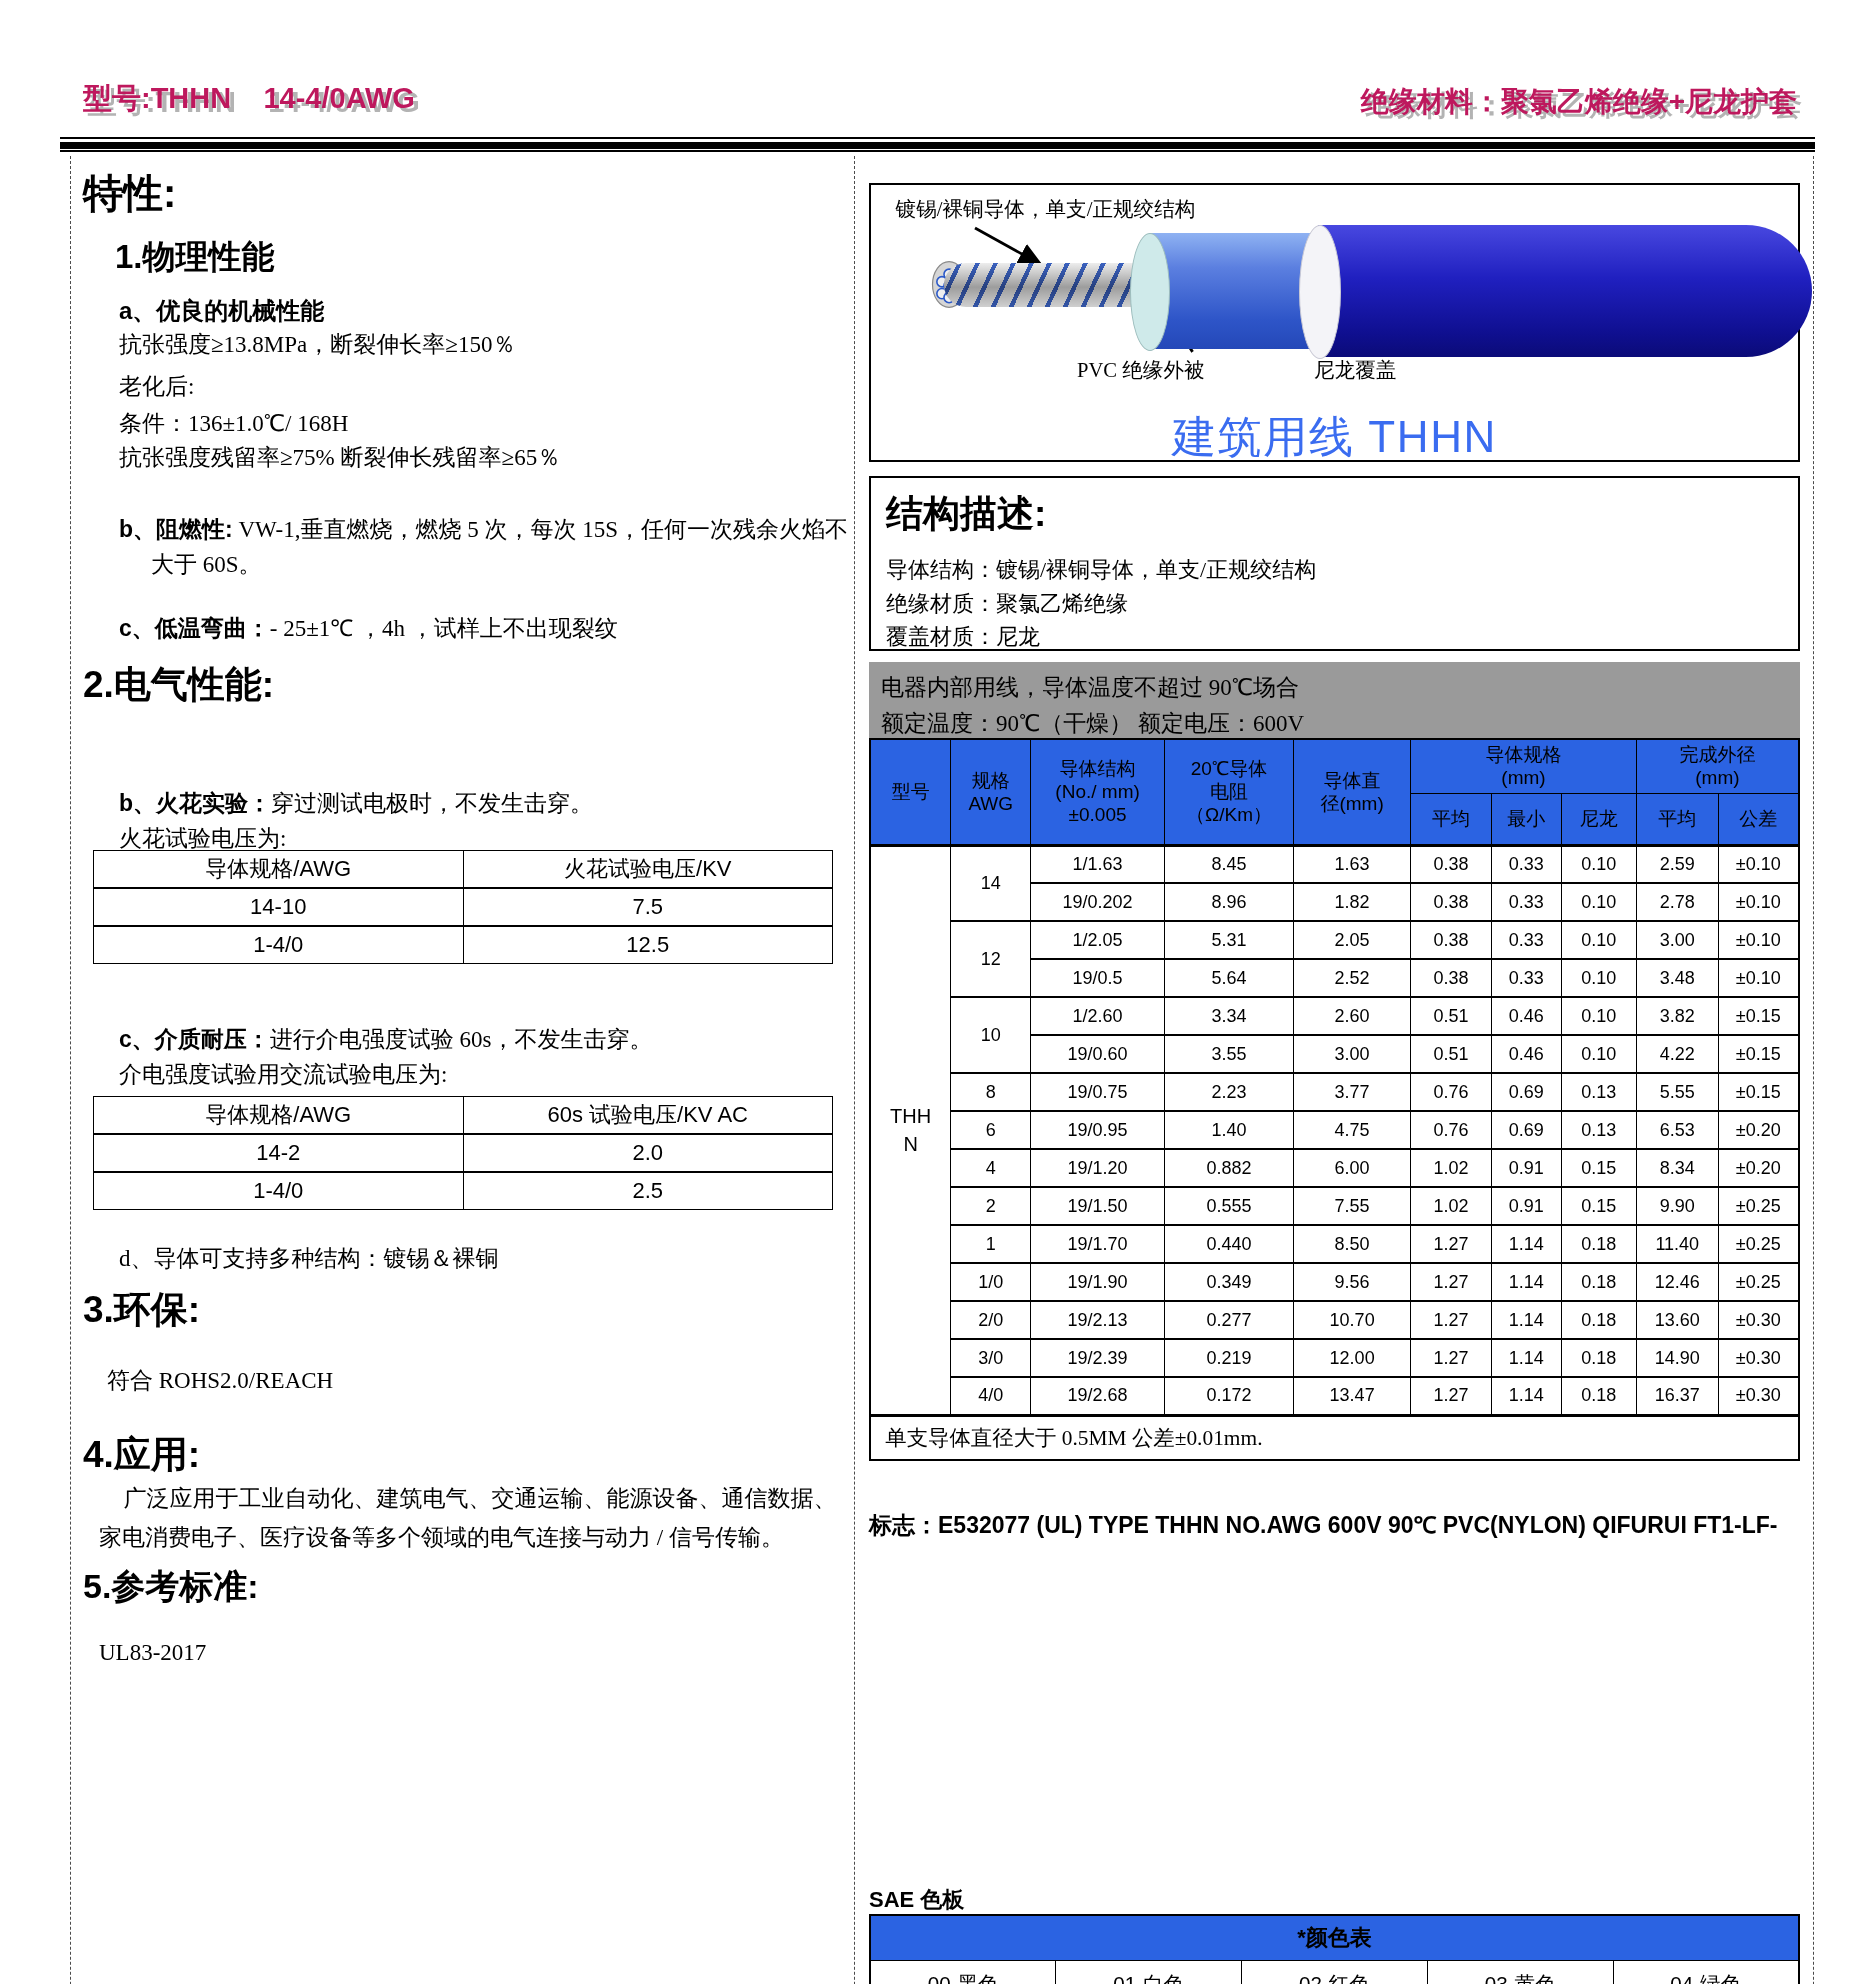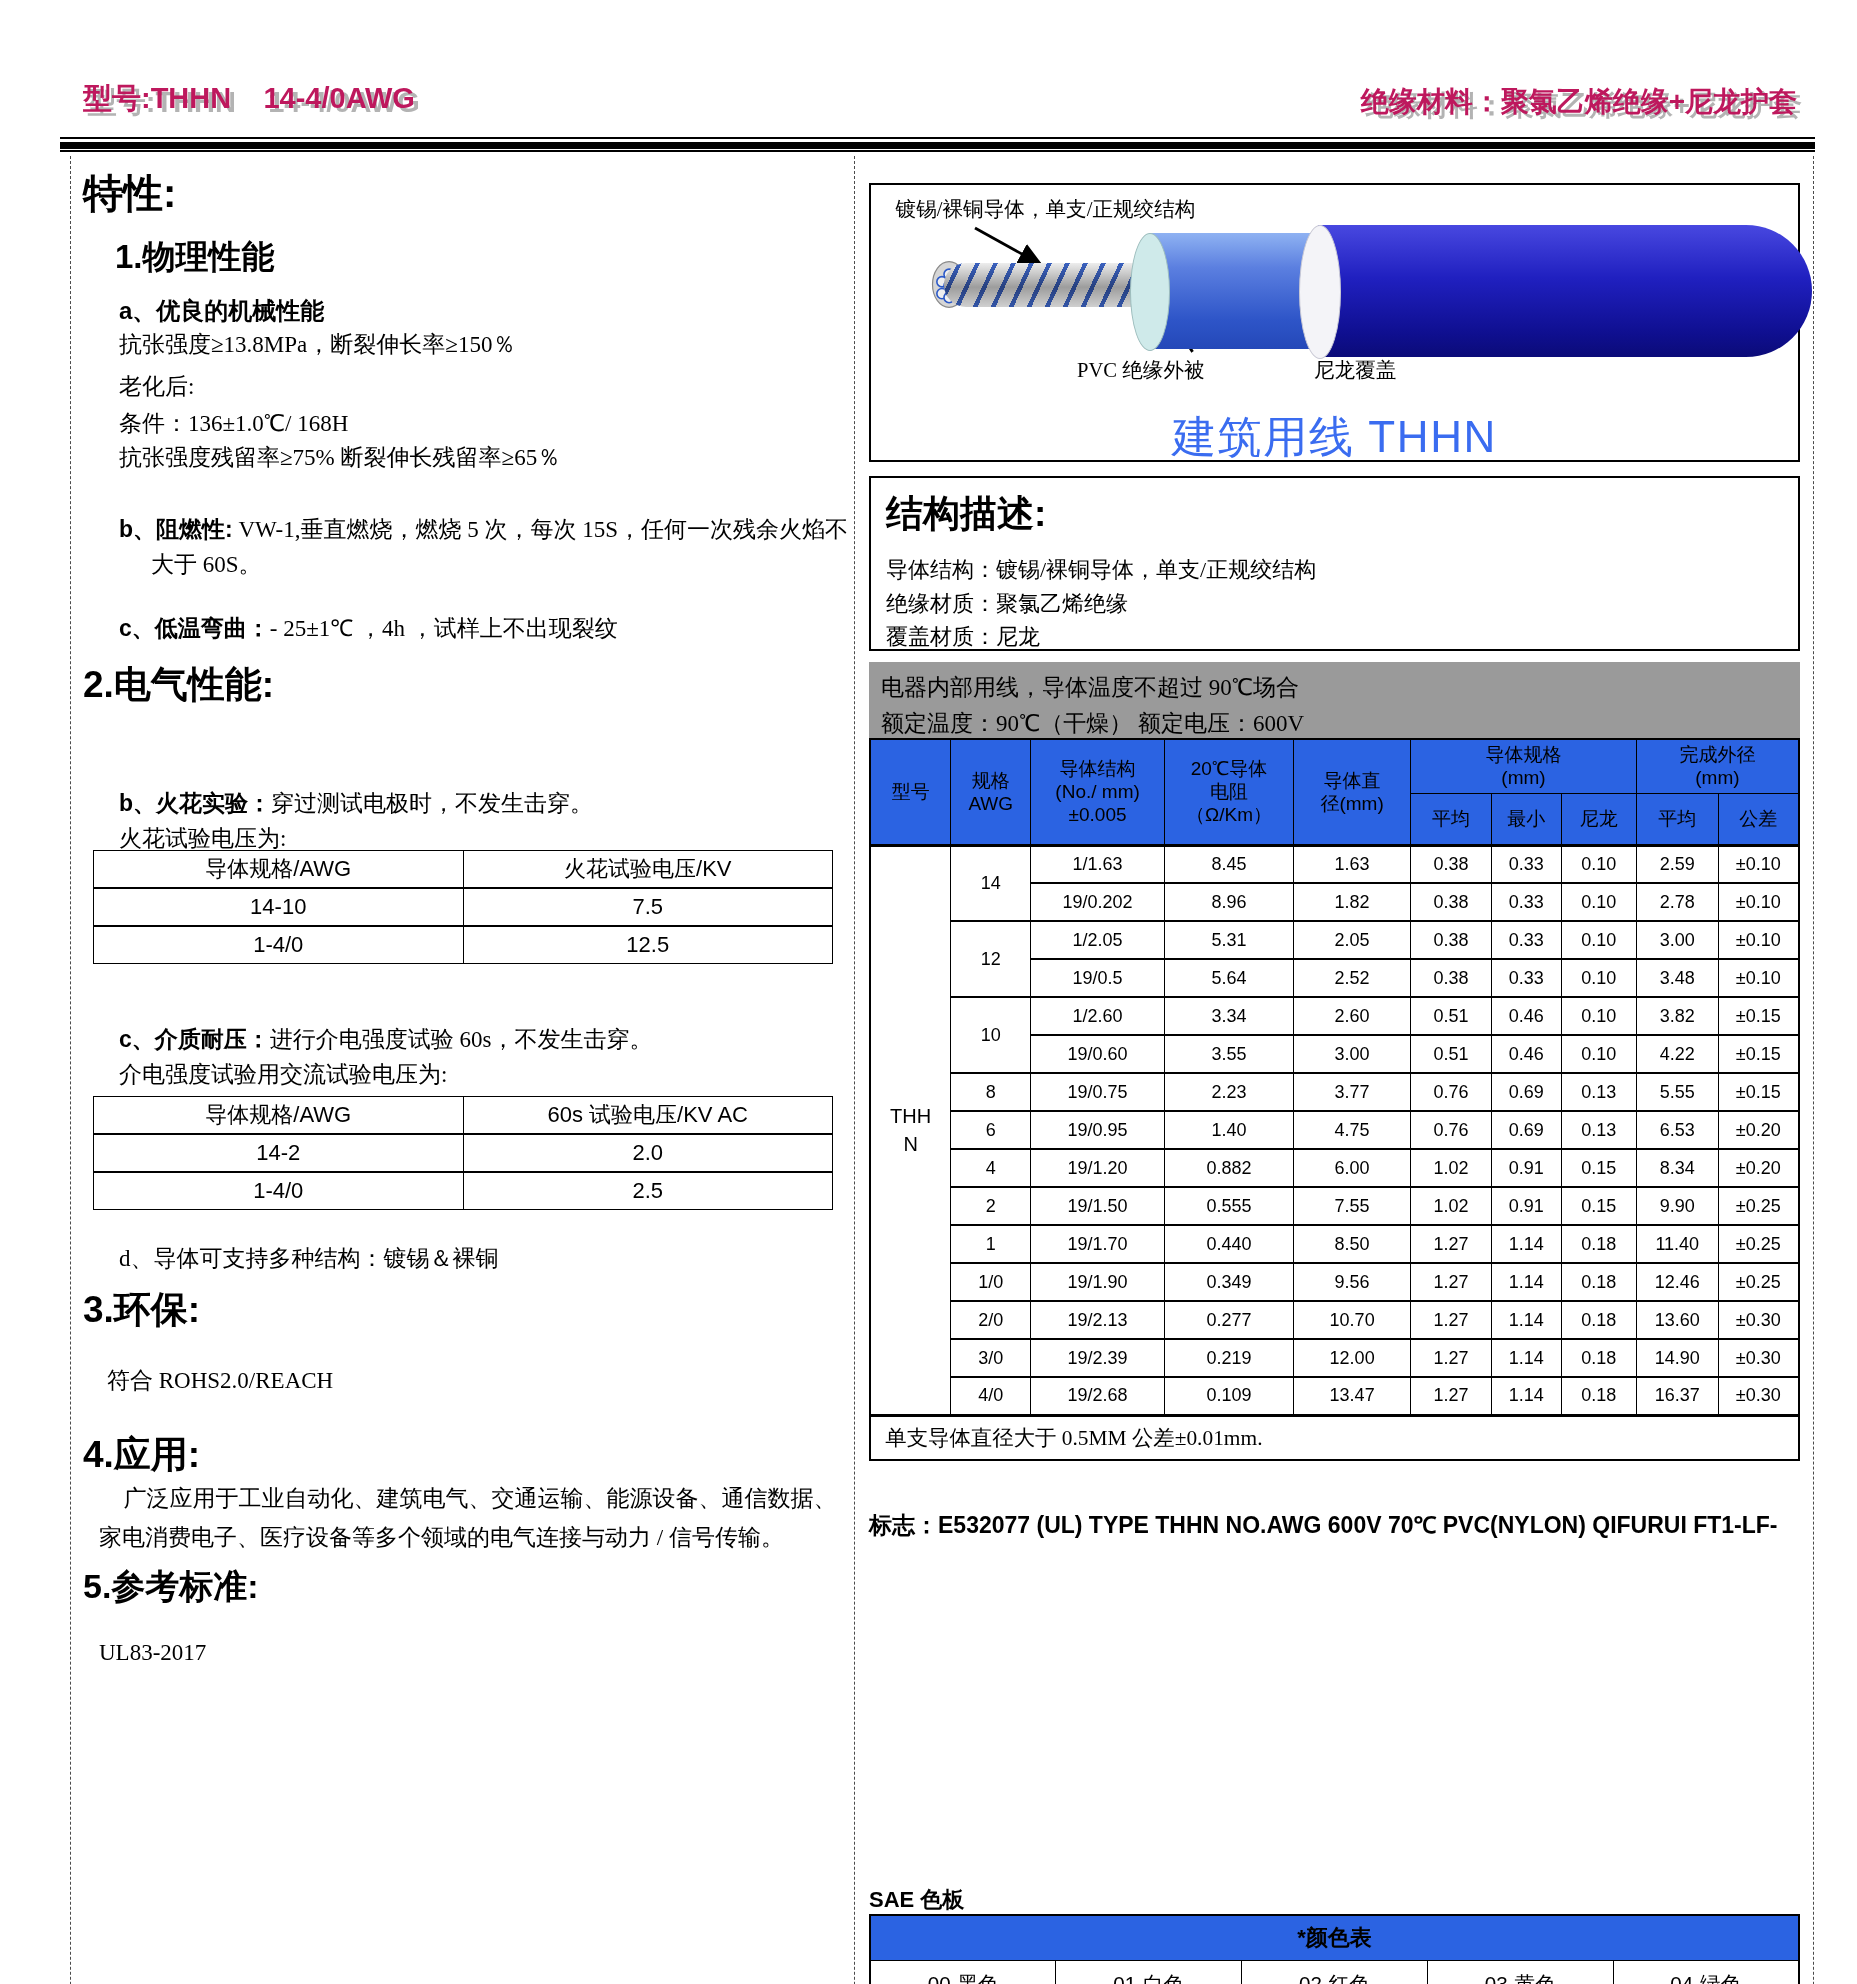--- a/index.html
+++ b/index.html
@@ -405,38 +405,38 @@
           <td>12.00</td>
           <td>1.27</td>
           <td>1.14</td>
           <td>0.18</td>
           <td>14.90</td>
           <td>±0.30</td>
         </tr>
         <tr>
           <td>4/0</td>
           <td>19/2.68</td>
-          <td>0.109</td>
+          <td>0.172</td>
           <td>13.47</td>
           <td>1.27</td>
           <td>1.14</td>
           <td>0.18</td>
           <td>16.37</td>
           <td>±0.30</td>
         </tr>
       </tbody>
     <tfoot>
       <tr class="note">
           <td colspan="10">单支导体直径大于 0.5MM 公差±0.01mm.</td>
         </tr>
     </tfoot>
   </table>
 
   <div class="abs rbox mark" style="top:1505px;">
-    <span>标志：</span><span>E532077 (UL) TYPE THHN NO.AWG 600V 70℃  PVC(NYLON) QIFURUI FT1-LF-</span>
+    <span>标志：</span><span>E532077 (UL) TYPE THHN NO.AWG 600V 90℃  PVC(NYLON) QIFURUI FT1-LF-</span>
   </div>
 
   <div class="abs lbl" style="left:869px;top:1885px;">SAE 色板</div>
   <table class="abs ctable" style="left:869px;top:1914px;">
     <colgroup>
         <col style="width:20%">
         <col style="width:20%">
         <col style="width:20%">
         <col style="width:20%">
         <col style="width:20%">

